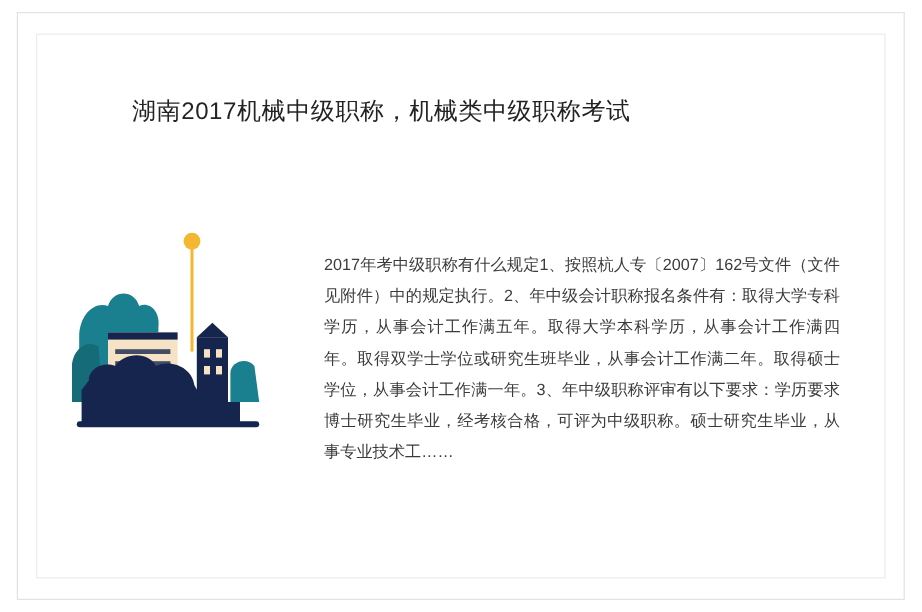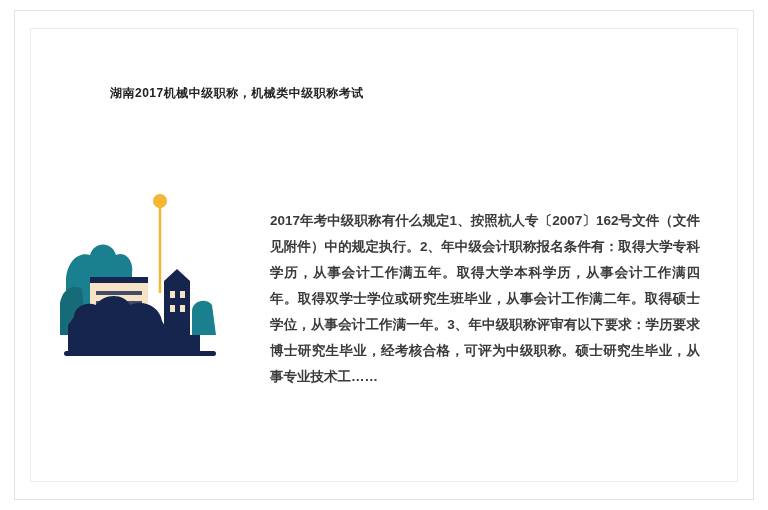--- a/index.html
+++ b/index.html
@@ -36,40 +36,40 @@
     right: 30px;
     bottom: 28px;
     border: 1px solid #ececec;
     box-sizing: border-box;
   }
   .title {
     position: absolute;
     left: 110px;
     top: 78px;
     width: 580px;
-    font-size: 12px;
-    font-weight: bold;
+    font-size: 20px;
+    font-weight: normal;
     color: #232323;
     letter-spacing: 0.5px;
     line-height: 30px;
   }
   .illustration {
     position: absolute;
     left: 60px;
     top: 185px;
     width: 170px;
     height: 180px;
   }
   .body-text {
     position: absolute;
     left: 270px;
     top: 208px;
     width: 430px;
     font-size: 13.5px;
-    font-weight: bold;
+    font-weight: normal;
     color: #3b3b3b;
     line-height: 26px;
     text-align: justify;
     text-justify: inter-ideograph;
   }
 </style>
 </head>
 <body>
 
 <div class="page">

